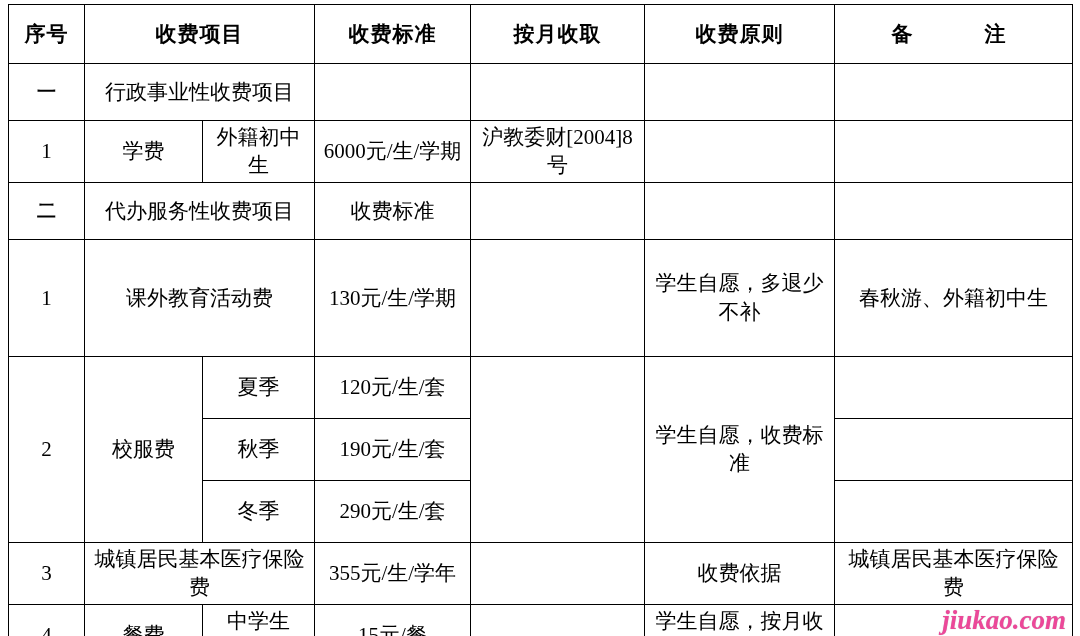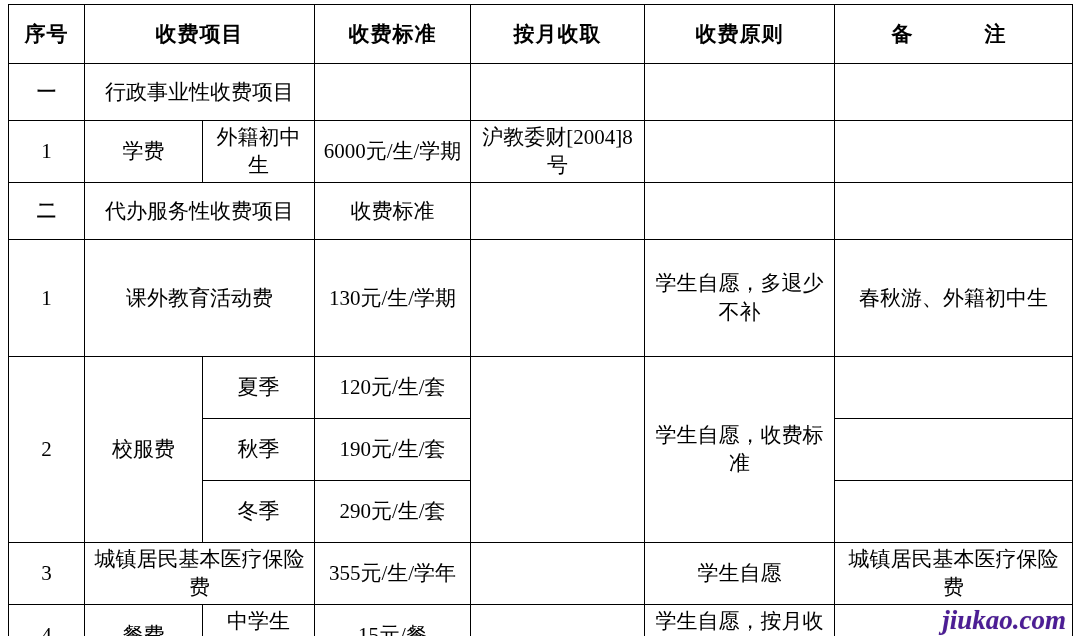--- a/index.html
+++ b/index.html
@@ -72,21 +72,21 @@
   .two-line { font-size: 13px; line-height: 1.35; }
 
   .watermark {
     position: absolute;
     right: 14px;
     bottom: 4px;
     font-family: "Liberation Serif", "DejaVu Serif", serif;
     font-style: italic;
     font-weight: bold;
     font-size: 27px;
-    color: #4c1d95;
+    color: #ec4899;
     letter-spacing: 0px;
     pointer-events: none;
     text-shadow: 0 0 1px rgba(0,0,0,0.25);
   }
 </style>
 </head>
 <body>
 
 <div class="sheet">
 
@@ -168,21 +168,21 @@
         <td>冬季</td>
         <td>290元/生/套</td>
         <td></td>
       </tr>
 
       <tr class="row-mid">
         <td>3</td>
         <td colspan="2" class="nowrap-small">城镇居民基本医疗保险费</td>
         <td>355元/生/学年</td>
         <td></td>
-        <td class="nowrap-small">学生自愿</td>
+        <td class="nowrap-small">收费依据</td>
         <td class="nowrap-small">城镇居民基本医疗保险费</td>
       </tr>
 
       <tr class="row-last">
         <td>4</td>
         <td>餐费</td>
         <td class="two-line">中学生　元/生/餐</td>
         <td>15元/餐</td>
         <td></td>
         <td class="tiny">学生自愿，按月收取，据实结算</td>

